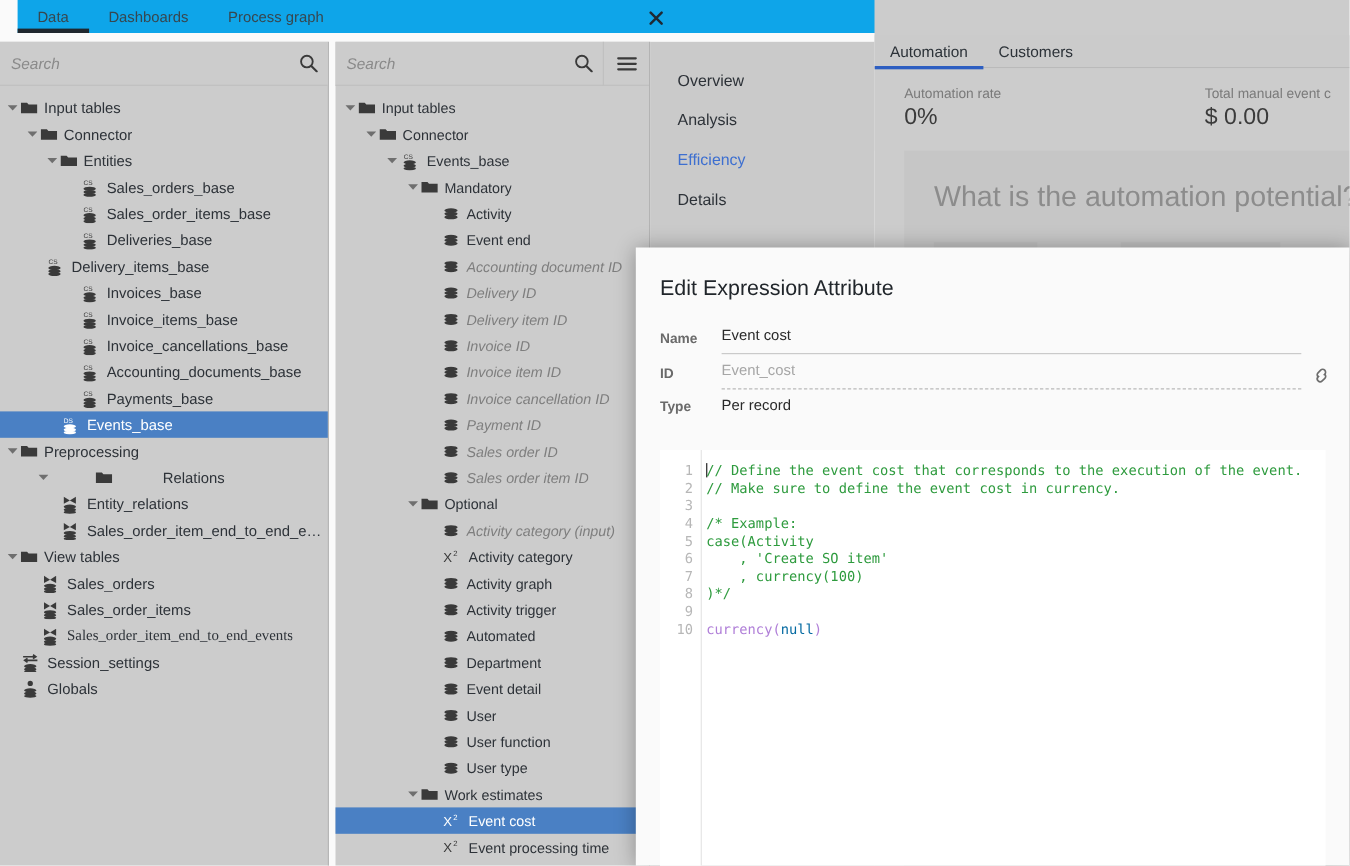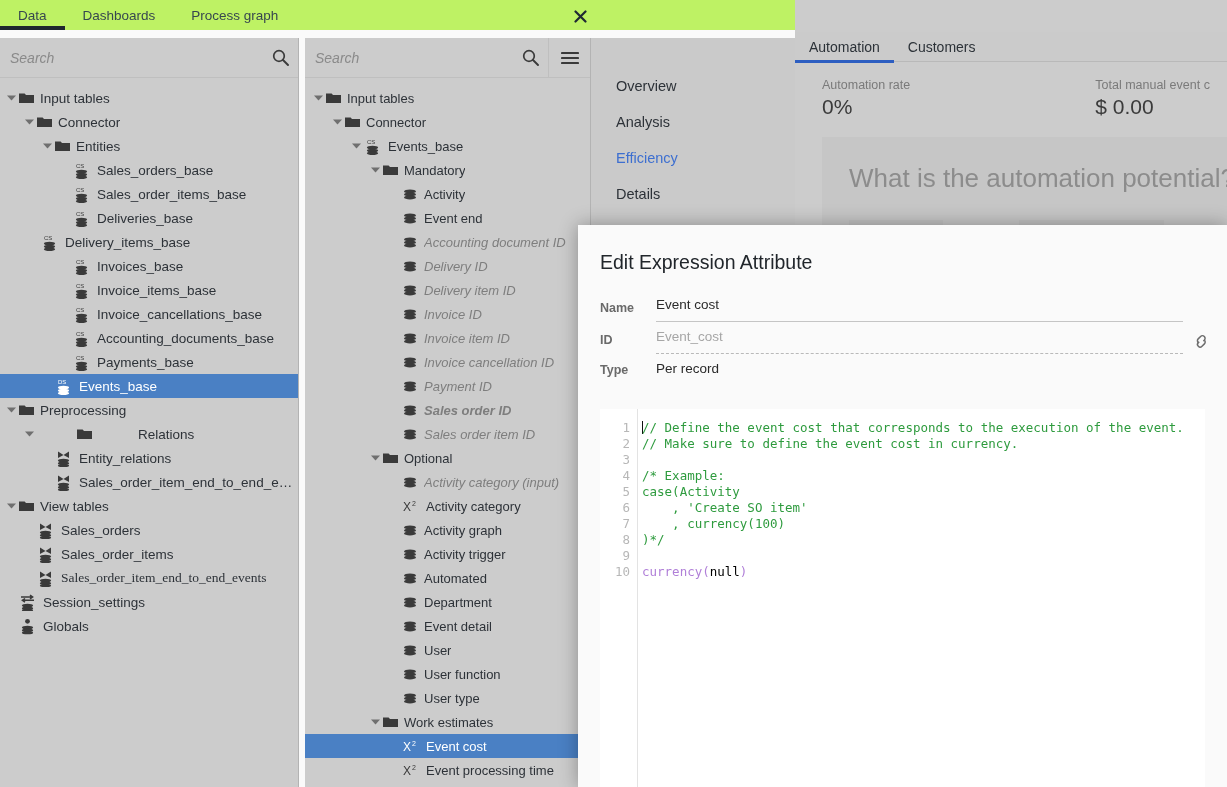--- a/index.html
+++ b/index.html
@@ -8,22 +8,22 @@
     margin: 0; padding: 0;
     width: 1227px; height: 787px;
     overflow: hidden;
     font-family: "Liberation Sans", sans-serif;
     background: #fafafa;
   }
   #root { position: relative; width: 1227px; height: 787px; background: #fafafa; }
 
   
   .topbar {
-    position: absolute; left: 0; top: 0; width: 795px; height: 30px;
-    background: #bef264;
+    position: absolute; left: 16px; top: 0; width: 795px; height: 30px;
+    background: #0ea5e9;
   }
   .topbar-tabs { display: flex; height: 30px; align-items: flex-start; }
   .top-tab {
     position: relative;
     padding: 6px 18px 0 18px;
     font-size: 13.5px;
     color: #37474f;
     height: 30px;
     line-height: 19px;
     cursor: pointer;
@@ -95,21 +95,21 @@
     background: #cccccc;
     border-right: 1px solid #b3b3b3;
   }
   .panel2 .tree { font-size: 13px; }
 
   
   .panel3 {
     position: absolute; left: 591px; top: 38px; width: 204px; height: 749px;
     background: #cacaca;
   }
-  .navlist { padding-top: 30px; }
+  .navlist { padding-top: 18px; }
   .navitem {
     height: 36px; line-height: 36px;
     padding-left: 25px;
     font-size: 14.5px;
     color: #2d3238;
     cursor: pointer;
   }
   .navitem.active { color: #3d6fd0; }
 
   
@@ -224,21 +224,21 @@
   .codearea {
     flex: 1; padding: 11px 0 0 4px;
     white-space: pre;
     color: #222;
     position: relative;
     overflow: hidden;
   }
   .codearea .ln { height: 16px; }
   .cmt { color: #2e9b3e; }
   .fn  { color: #b07fd8; }
-  .kw  { color: #000000; }
+  .kw  { color: #0369a1; }
   .caret-bar {
     display: inline-block;
     width: 1px; height: 13px;
     background: #111;
     vertical-align: -2px;
     margin-right: -1px;
   }
 </style>
 </head>
 <body>
@@ -434,21 +434,21 @@
               <path d="M0,0.6 L4.5,5.4 L9,0.6 Z" fill="#6f6f6f"></path>
             </svg>
           </span>
           <span class="ico" style="width: 16px;">
             <svg width="15" height="12" viewBox="0 0 15 12">
               <path d="M0,1.5 H5.6 L7,3.1 H15 V11 H0 Z" fill="#3a3a3a"></path>
             </svg>
           </span>
           <span class="tlabel">Preprocessing</span>
         </div>
-        <div class="tnode" style="padding-left: 22px; gap: 40px;">
+        <div class="tnode" style="padding-left: 32px; gap: 40px;">
           <span class="caret">
             <svg width="9" height="6" viewBox="0 0 9 6">
               <path d="M0,0.6 L4.5,5.4 L9,0.6 Z" fill="#6f6f6f"></path>
             </svg>
           </span>
           <span class="ico" style="width: 16px;">
             <svg width="15" height="12" viewBox="0 0 15 12">
               <path d="M0,1.5 H5.6 L7,3.1 H15 V11 H0 Z" fill="#3a3a3a"></path>
             </svg>
           </span>
@@ -723,21 +723,21 @@
           <span class="caret"></span>
           <span class="ico" style="width: 17px;">
             <svg width="14" height="11" viewBox="0 0 14 11">
               <ellipse cx="7" cy="2.4" rx="6" ry="2" fill="#3a3a3a"></ellipse>
               <ellipse cx="7" cy="5.4" rx="6" ry="2" fill="#3a3a3a"></ellipse>
               <ellipse cx="7" cy="8.4" rx="6" ry="2" fill="#3a3a3a"></ellipse>
             </svg>
           </span>
           <span class="tlabel">Payment ID</span>
         </div>
-        <div class="tnode dim" style="padding-left: 82px; font-weight: bold;">
+        <div class="tnode dim" style="padding-left: 82px;">
           <span class="caret"></span>
           <span class="ico" style="width: 17px;">
             <svg width="14" height="11" viewBox="0 0 14 11">
               <ellipse cx="7" cy="2.4" rx="6" ry="2" fill="#3a3a3a"></ellipse>
               <ellipse cx="7" cy="5.4" rx="6" ry="2" fill="#3a3a3a"></ellipse>
               <ellipse cx="7" cy="8.4" rx="6" ry="2" fill="#3a3a3a"></ellipse>
             </svg>
           </span>
           <span class="tlabel">Sales order ID</span>
         </div>

